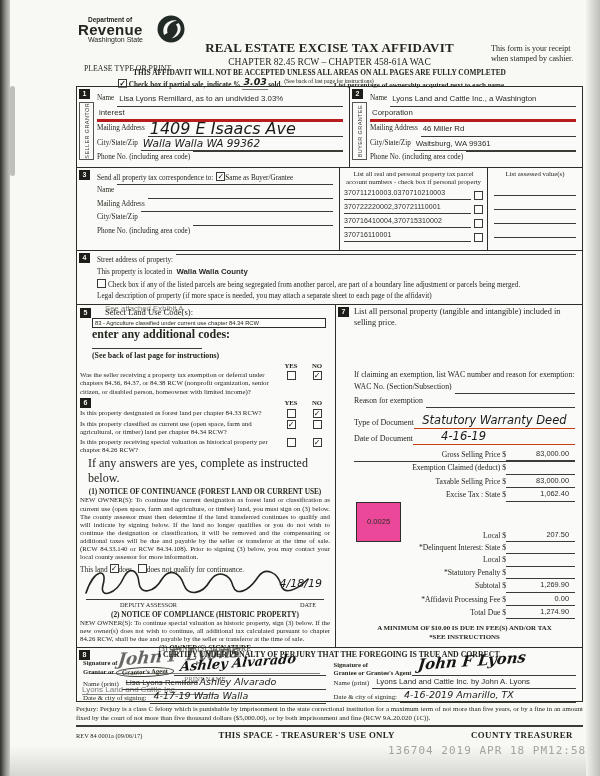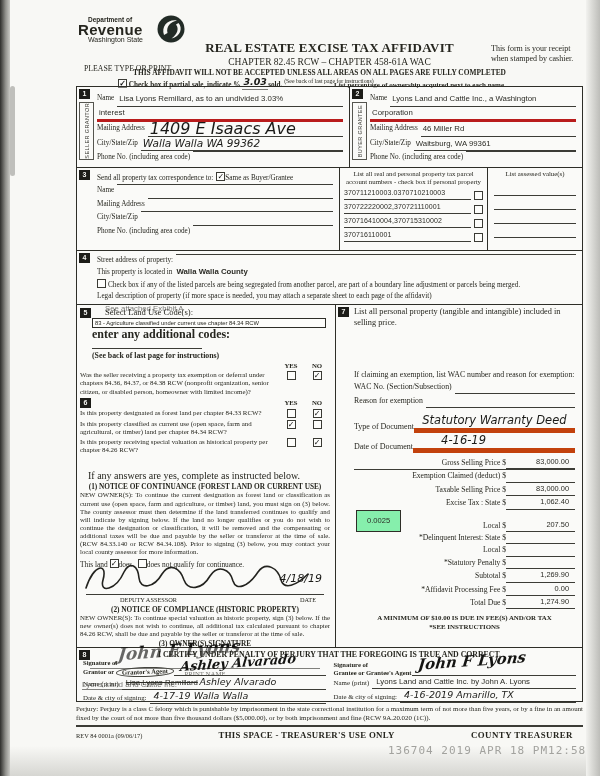--- a/index.html
+++ b/index.html
@@ -70,48 +70,48 @@
   .mright{flex:1;position:relative;padding:2px 7px 0 18px;box-sizing:border-box;}
   .sec5head{font-size:8.6px;margin:1px 0 1px 14px;}
   .codebox{border:1px solid #2e2e28;font-family:"Liberation Sans",sans-serif;font-size:5.8px;padding:1px 2px;margin:0 4px 1px 12px;background:#fdfdfb;}
   .addl{font-size:12px;font-weight:bold;margin-left:12px;line-height:11px;}
   .seeback{font-size:7.8px;font-weight:bold;margin-left:12px;line-height:10px;}
   .ynhead{display:flex;justify-content:flex-end;font-size:6.8px;font-weight:bold;line-height:9px;}
   .yncell{width:26px;text-align:center;}
   .qrow{display:flex;line-height:8.3px;margin-top:1px;}
   .qtext{flex:1;font-size:6.9px;}
   .qcb{width:26px;text-align:center;}
-  .ifany{font-size:10px;margin:16px 0 1px 8px;}
+  .ifany{font-size:12px;margin:2px 0 1px 8px;}
   .ntitle{font-size:7.3px;font-weight:bold;text-align:center;line-height:9px;margin-top:1px;}
   .nbody{font-size:6.8px;line-height:8.15px;text-align:justify;}
   .landrow{font-size:7.4px;line-height:11px;margin-top:2px;}
   .sigzone1{position:relative;height:24px;border-bottom:1px solid #3c3c36;margin:0 6px;}
   .sigsvg{position:absolute;left:-4px;top:-10px;}
   .hwdate{position:absolute;right:2px;top:2px;font-size:11px;}
   .duty{display:flex;justify-content:space-between;font-size:6.3px;padding:1px 14px 0 40px;line-height:8px;}
   .sigzone2{position:relative;height:30px;margin:0 10px;border-bottom:1px solid #3c3c36;}
   .s2lab{position:absolute;left:0;right:0;top:1px;text-align:center;font-size:7.3px;font-weight:bold;}
   .s2sig{position:absolute;left:28px;top:2px;font-size:17px;transform:rotate(-4deg) skewX(-10deg);}
   .printname{text-align:center;font-size:6.8px;line-height:9px;}
   .ownername{font-size:8px;margin:2px 0 0 2px;display:inline-block;padding-right:40px;}
   
   .mright .badge{position:absolute;left:2px;top:2px;}
   .s7head{font-size:8.3px;line-height:10.5px;}
   .exhead{font-size:7.8px;margin-top:42px;line-height:10px;}
   .exrow{display:flex;align-items:flex-end;line-height:14px;font-size:7.8px;white-space:nowrap;}
   .exline{flex:1;border-bottom:1px solid #3c3c36;margin-left:3px;}
   .docrow{display:flex;align-items:flex-end;font-size:8px;margin-top:6px;line-height:13px;white-space:nowrap;}
-  .docline{flex:1;border-bottom:5px solid #c2410c;text-align:center;}
+  .docline{flex:1;border-bottom:1px solid #c2410c;text-align:center;}
   .docline .hw{font-size:11.5px;}
   .money{margin-top:3px;}
   .mrow{display:flex;align-items:flex-end;line-height:12.4px;font-size:7.6px;}
   .mlab{width:152px;text-align:right;white-space:nowrap;display:flex;justify-content:flex-end;align-items:flex-end;}
   .mline{flex:1;border-bottom:1px solid #3c3c36;text-align:right;padding-right:6px;}
   .mval{font-size:7.4px;}
-  .ratebox{border:1px solid #2e2e28;font-size:7.6px;padding:4px 10px;margin-right:auto;margin-left:2px;background:#86efac;}
+  .ratebox{border:1px solid #2e2e28;font-size:7.6px;padding:13px 10px;margin-right:auto;margin-left:2px;background:#ec4899;}
   .minnote{font-size:6.9px;font-weight:bold;text-align:center;margin-top:5px;line-height:8.5px;}
   
   .box8{height:54px;border-top:none;padding:1px 6px 0 6px;box-sizing:border-box;}
   .box8 .badge{position:absolute;left:2px;top:2px;}
   .certify{text-align:center;font-size:7.8px;font-weight:bold;line-height:11px;}
   .s8cols{display:flex;}
   .s8col{width:50%;position:relative;}
   .s8sig{display:flex;align-items:flex-end;height:16px;}
   .s8siglab{font-size:6.6px;line-height:7.5px;font-weight:bold;white-space:nowrap;}
   .circ{border:1px solid #44443e;border-radius:50%;padding:0 5px;display:inline-block;transform:rotate(-2deg);}

